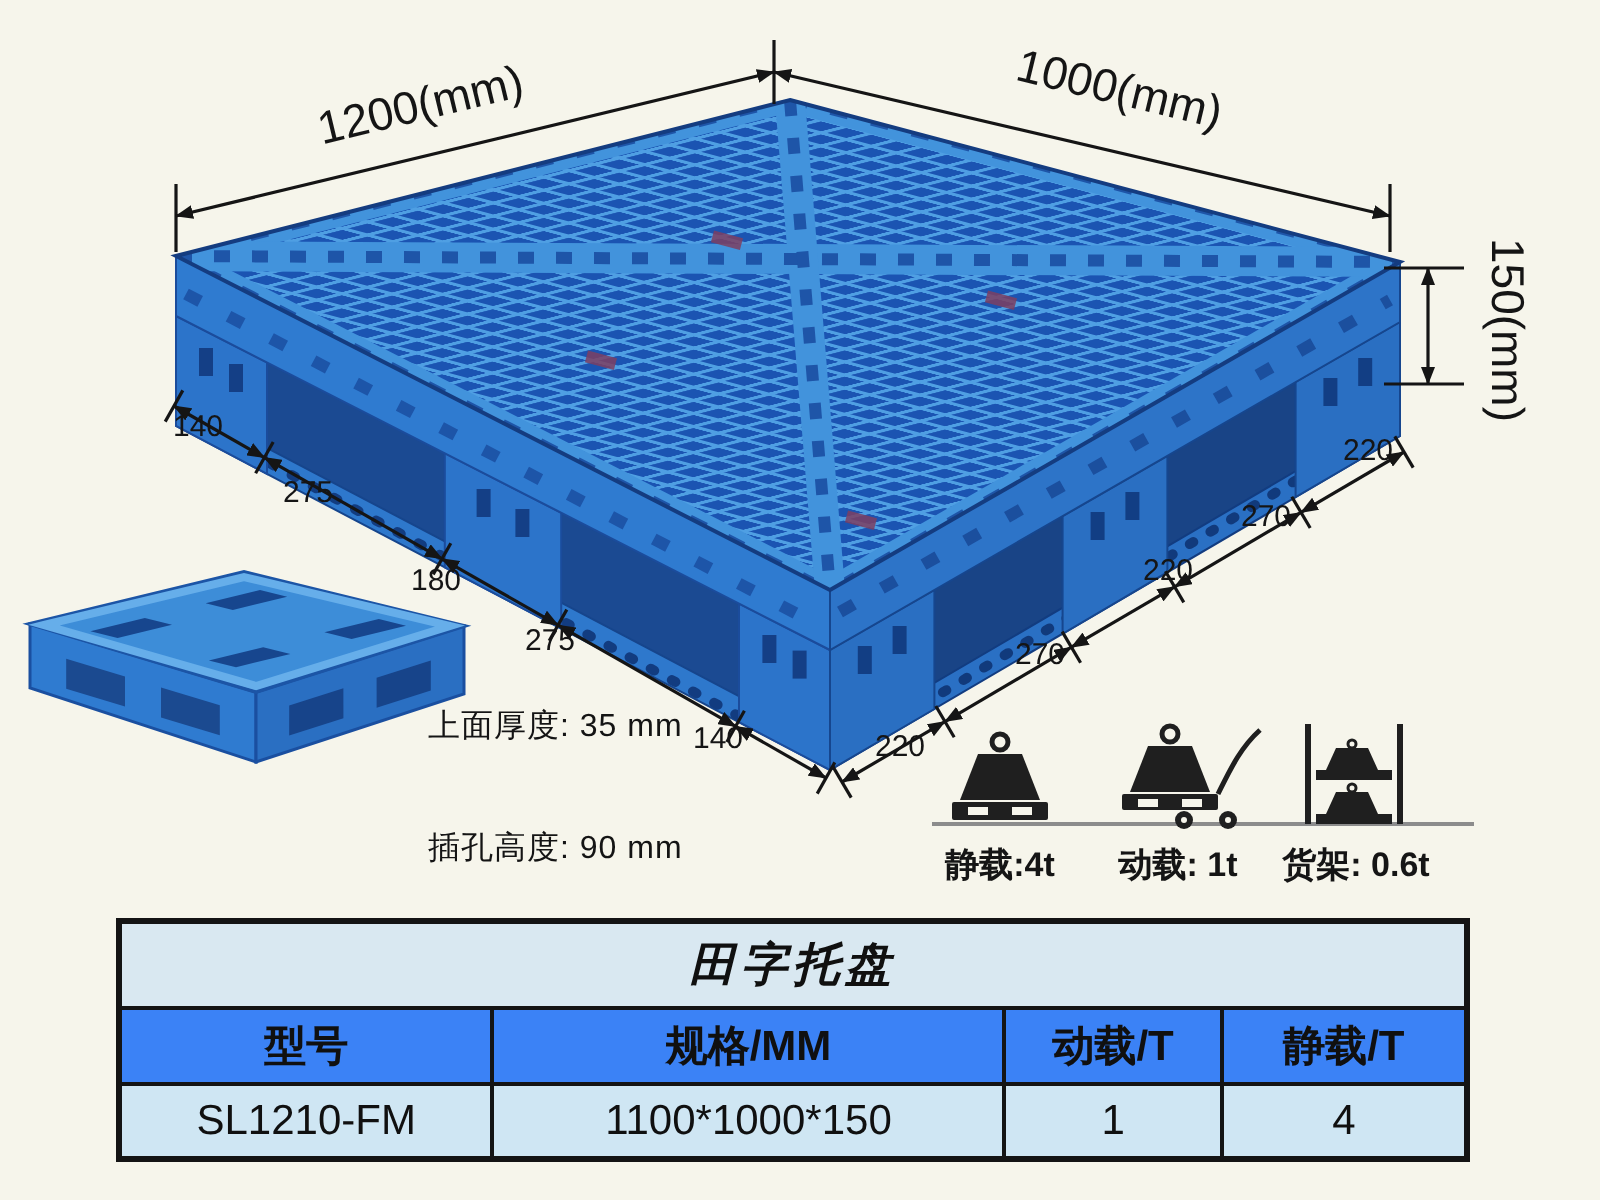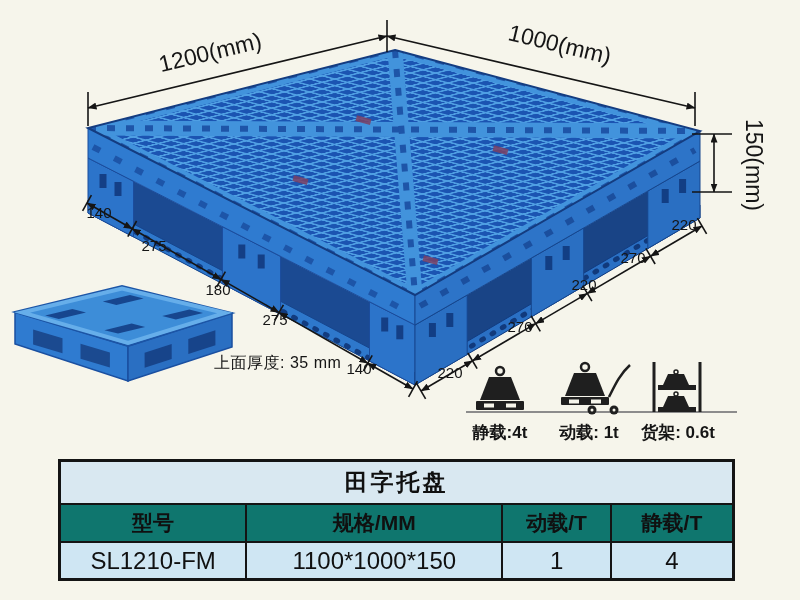--- a/index.html
+++ b/index.html
@@ -21,23 +21,23 @@
   .note-1{top:353px;} .note-2{top:384px;} .note-3{top:414px;}
   table.spec{
     position:absolute;left:58px;top:459px;width:677px;
     border-collapse:collapse;table-layout:fixed;
     border:3px solid #141414;
   }
   table.spec td{
     border:2px solid #141414;text-align:center;vertical-align:middle;
     padding:0;color:#101010;white-space:nowrap;overflow:hidden;
   }
-  tr.t-title td{background:#d9e8f1;font-size:23px;font-weight:700;height:41px;letter-spacing:3px;}
-  tr.t-head  td{background:#0f766e;font-size:21px;font-weight:600;height:36px;}
-  tr.t-row   td{background:#cfe6f3;font-size:24px;height:35px;}
+  tr.t-title td{background:#d9e8f1;font-size:23px;font-weight:700;height:41px;letter-spacing:3px;font-style:italic;}
+  tr.t-head  td{background:#3b82f6;font-size:21px;font-weight:600;height:36px;}
+  tr.t-row   td{background:#cfe6f3;font-size:21px;height:35px;}
 </style>
 </head>
 <body>
 
 <div class="sheet">
 
 <svg width="800" height="460" viewBox="0 0 800 460">
   <defs>
     <marker id="arrE" markerWidth="9" markerHeight="7" refX="8.5" refY="3.5" orient="auto" markerUnits="userSpaceOnUse">
       <path d="M0,0 L9,3.5 L0,7 Z" fill="#151515"></path>
@@ -236,20 +236,21 @@
 
     <g text-anchor="middle">
       <text class="loadlabel" x="500" y="438">静载:4t</text>
       <text class="loadlabel" x="589" y="438">动载: 1t</text>
       <text class="loadlabel" x="678" y="438">货架: 0.6t</text>
     </g>
   </g>
 </svg>
 
 <div class="note note-1">上面厚度: 35 mm</div>
+<div class="note note-3">插孔高度: 90 mm</div>
 
 <table class="spec">
   <colgroup>
     <col style="width:27.7%">
         <col style="width:38%">
         <col style="width:16.1%">
         <col style="width:18.2%">
   </colgroup>
   <tbody>
         <tr class="t-title">

